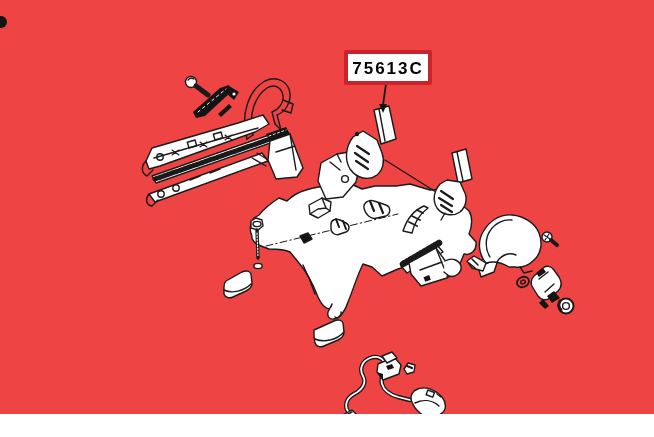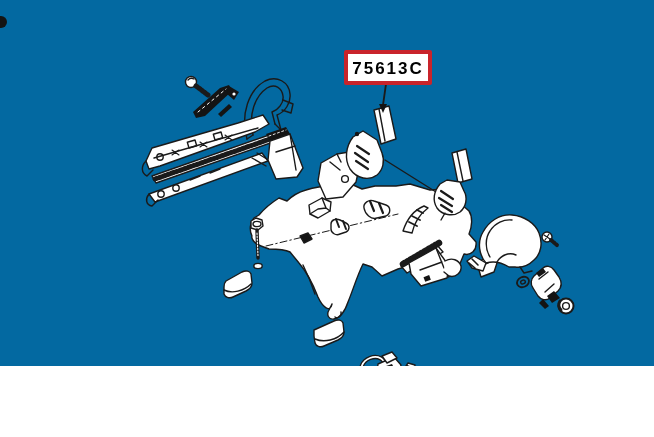--- a/index.html
+++ b/index.html
@@ -1,17 +1,17 @@
 <!DOCTYPE html>
 <html><head>
 <meta charset="utf-8">
 <style>
   html,body{margin:0;padding:0}
   body{background:#ffffff;font-family:"Liberation Sans",sans-serif}
-  .stage{position:relative;width:654px;height:366px;background:#0369a1;overflow:hidden}
+  .stage{position:relative;width:654px;height:414px;background:#ef4444;overflow:hidden}
   svg{position:absolute;left:0;top:0;display:block}
   .art{stroke-linecap:round;stroke-linejoin:round}
   .callout-text{font-family:"Liberation Sans",sans-serif;font-size:17px;font-weight:600;letter-spacing:2px;stroke:none}
 </style>
 </head>
 <body style="background: rgb(255, 255, 255);">
 
 <div class="stage">
 <svg width="654" height="437" viewBox="0 0 654 437">
 

